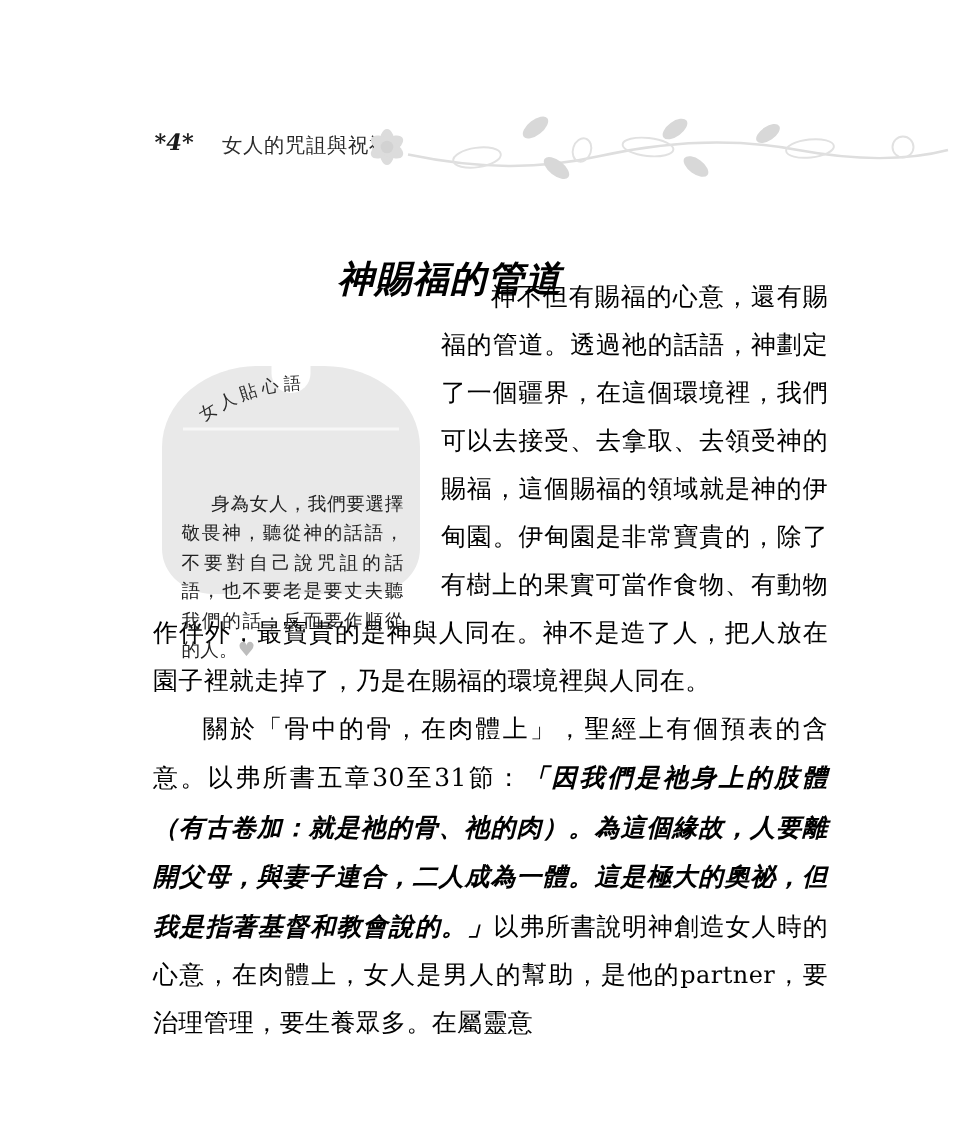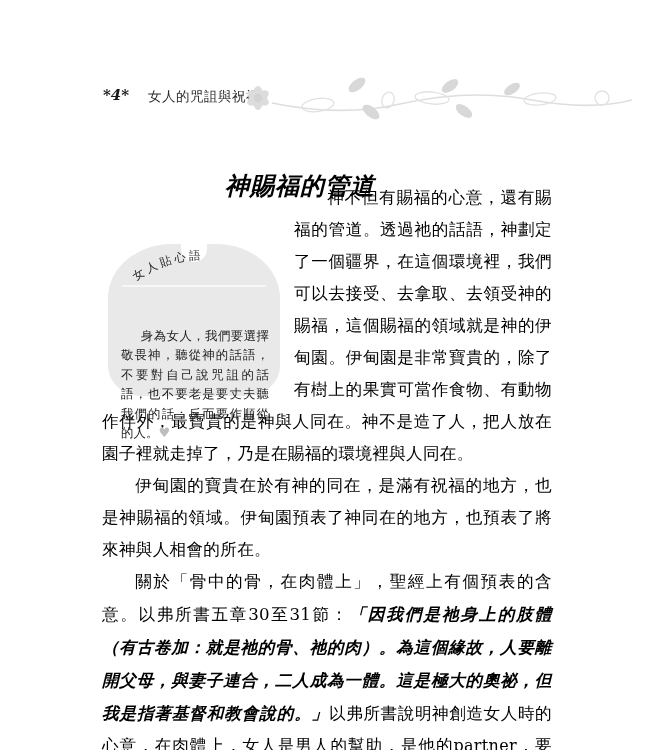--- a/index.html
+++ b/index.html
@@ -226,17 +226,16 @@
 
     <div class="callout-divider"></div>
 
     <div class="callout-body"><span>身為女人，我們要選擇敬畏神，聽從神的話語，不要對自己說咒詛的話語，也不要老是要丈夫聽我們的話；反而要作順從的人。</span><span class="callout-heart">♥</span></div>
   </aside>
 
   <p class="para">神不但有賜福的心意，還有賜福的管道。透過祂的話語，神劃定了一個疆界，在這個環境裡，我們可以去接受、去拿取、去領受神的賜福，這個賜福的領域就是神的伊甸園。伊甸園是非常寶貴的，除了有樹上的果實可當作食物、有動物作伴外，最寶貴的是神與人同在。神不是造了人，把人放在園子裡就走掉了，乃是在賜福的環境裡與人同在。</p>
 
   <div class="clearer"></div>
 
-  <p class="para">伊甸園的寶貴在於有神的同在，是滿有祝福的地方，也是神賜福的領域。伊甸園預表了神同在的地方，也預表了將來神與人相會的所在。</p>
 
   <p class="para"><span>關於「骨中的骨，在肉體上」，聖經上有個預表的含意。以弗所書五章30至31節：</span><span class="kai">「因我們是祂身上的肢體（有古卷加：就是祂的骨、祂的肉）。為這個緣故，人要離開父母，與妻子連合，二人成為一體。這是極大的奧祕，但我是指著基督和教會說的。」</span><span>以弗所書說明神創造女人時的心意，在肉體上，女人是男人的幫助，是他的</span><span class="latin-inline">partner</span><span>，要治理管理，要生養眾多。在屬靈意</span></p>
 
 </div>
 
 </body></html>

